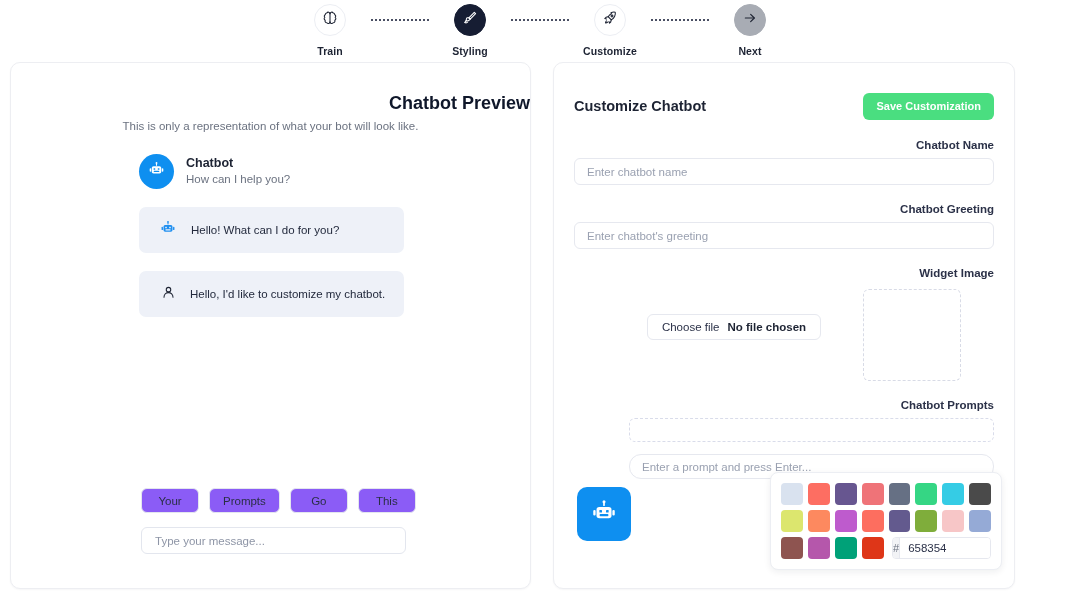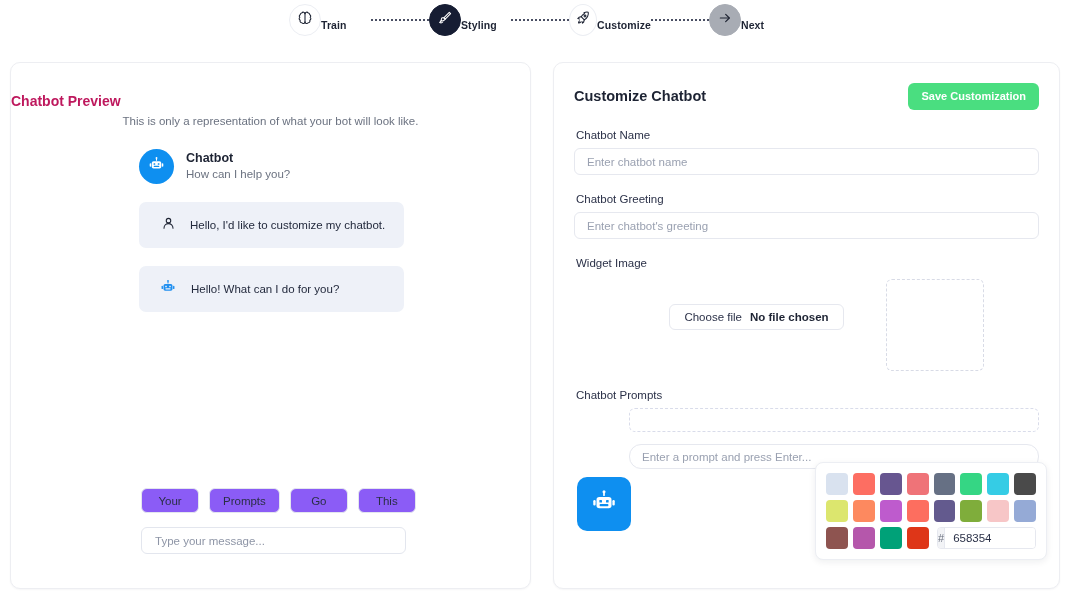--- a/index.html
+++ b/index.html
@@ -16,21 +16,21 @@
   .stepper {
     width: 1080px;
     height: 62px;
     display: flex;
     align-items: flex-start;
     justify-content: center;
     padding-top: 4px;
   }
   .step {
     display: flex;
-    flex-direction: row;
+    flex-direction: column;
     align-items: center;
     width: 82px;
   }
   .step-circle {
     width: 32px; height: 32px;
     border-radius: 50%;
     display: flex;
     align-items: center;
     justify-content: center;
     background: #ffffff;
@@ -65,28 +65,28 @@
     gap: 22px;
     padding: 0 10px;
   }
   .panel {
     background: #ffffff;
     border: 1px solid #edeef2;
     border-radius: 10px;
     box-shadow: 0 1px 2px rgba(16,24,40,.04);
   }
   .panel-left  { width: 521px; height: 527px; position: relative; }
-  .panel-right { width: 507px; height: 527px; position: relative; padding: 18px 20px 0 20px; }
+  .panel-right { width: 462px; height: 527px; position: relative; padding: 28px 20px 0 20px; }
 
   
   .preview-title {
-    text-align: left;
-    font-size: 14px;
+    text-align: right;
+    font-size: 18px;
     font-weight: 700;
-    color: #be185d;
+    color: #0f172a;
     margin: 30px 0 0 0;
   }
   .preview-sub {
     text-align: center;
     font-size: 11.5px;
     color: #6b7280;
     margin: 6px 0 0 0;
   }
   .bot-header {
     display: flex;
@@ -164,23 +164,24 @@
     border-radius: 6px;
     height: 27px;
     padding: 0 13px;
     font-size: 11px;
     font-weight: 700;
     font-family: "Liberation Sans", sans-serif;
     cursor: pointer;
   }
   .field-label {
     font-size: 11.5px;
-    font-weight: 400;
+    font-weight: 700;
     color: #2b3148;
     margin: 18px 0 7px 2px;
+    text-align: right;
   }
   .txt-input {
     display: block;
     width: 100%;
     height: 27px;
     border: 1px solid #e6e8ef;
     border-radius: 6px;
     background: #fff;
     font-size: 11.5px;
     color: #1d2333;
@@ -404,45 +405,45 @@
       </div>
       <div>
         <div class="bot-name">Chatbot</div>
         <div class="bot-greet">How can I help you?</div>
       </div>
     </div>
 
     <div class="bubbles">
 
       <div class="bubble">
-        <span style="padding-left:2px;">
-          <svg width="15" height="15" viewBox="0 0 24 24" fill="none" stroke="#1d2333" stroke-width="1.7" stroke-linecap="round" stroke-linejoin="round">
-            <circle cx="12" cy="7.4" r="3.6"></circle>
-            <path d="M4.8 19.4a7.2 7.2 0 0 1 14.4 0"></path>
-          </svg>
-        </span>
-        <span class="bubble-text">Hello, I'd like to customize my chatbot.</span>
-      </div>
-
-      <div class="bubble">
         <span>
           <svg width="18" height="18" viewBox="0 0 24 24" fill="#1f8ff0">
             <rect x="6" y="8" width="12" height="9" rx="2.2"></rect>
             <rect x="11.3" y="4" width="1.4" height="3.2" rx=".7"></rect>
             <circle cx="12" cy="3.7" r="1.2"></circle>
             <rect x="3.4" y="10.4" width="1.9" height="4.4" rx=".9"></rect>
             <rect x="18.7" y="10.4" width="1.9" height="4.4" rx=".9"></rect>
             <rect x="8.3" y="10.3" width="2.1" height="2.1" rx=".5" fill="#eef1f8"></rect>
             <rect x="13.6" y="10.3" width="2.1" height="2.1" rx=".5" fill="#eef1f8"></rect>
             <rect x="8.5" y="13.6" width="7" height="1.7" rx=".6" fill="#eef1f8"></rect>
           </svg>
         </span>
         <span class="bubble-text">Hello! What can I do for you?</span>
       </div>
 
+      <div class="bubble">
+        <span style="padding-left:2px;">
+          <svg width="15" height="15" viewBox="0 0 24 24" fill="none" stroke="#1d2333" stroke-width="1.7" stroke-linecap="round" stroke-linejoin="round">
+            <circle cx="12" cy="7.4" r="3.6"></circle>
+            <path d="M4.8 19.4a7.2 7.2 0 0 1 14.4 0"></path>
+          </svg>
+        </span>
+        <span class="bubble-text">Hello, I'd like to customize my chatbot.</span>
+      </div>
+
     </div>
 
     <div class="quick-row">
       <button class="quick-btn">Your</button>
       <button class="quick-btn">Prompts</button>
       <button class="quick-btn">Go</button>
       <button class="quick-btn">This</button>
     </div>
 
     <input class="msg-input" type="text" placeholder="Type your message..." style="">

